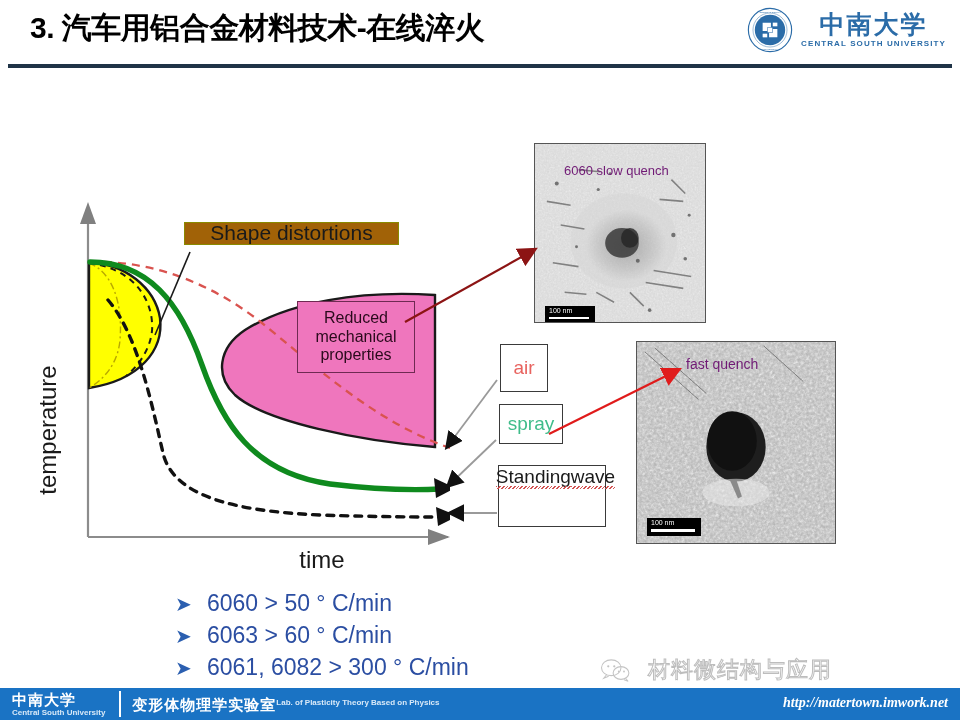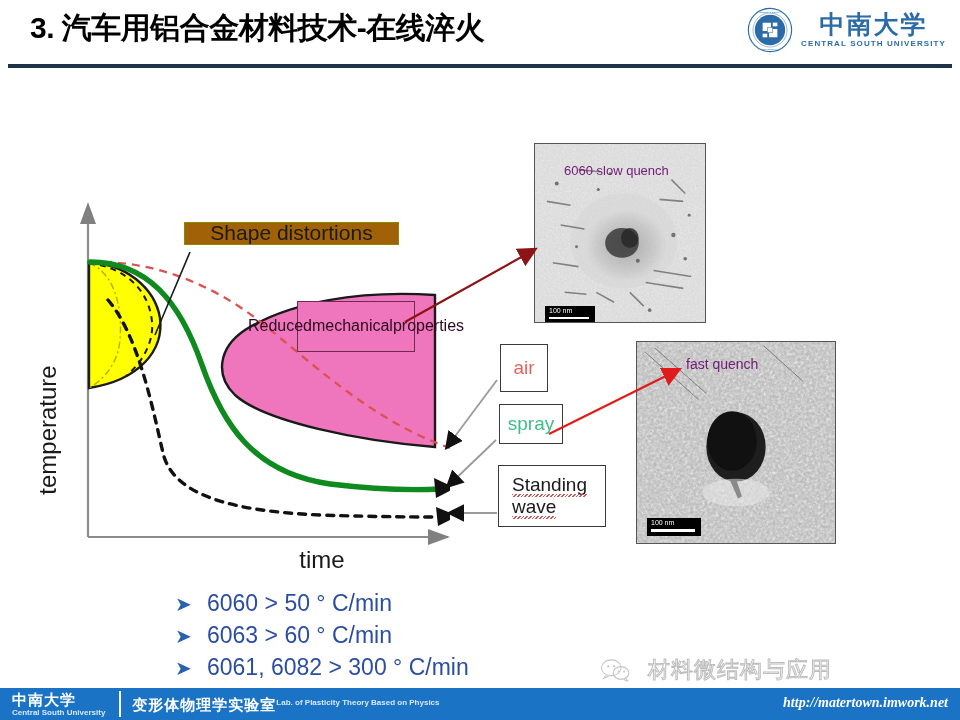--- a/index.html
+++ b/index.html
@@ -117,26 +117,26 @@
     background: #a16207;
     border: 1px solid #8a8a00;
     font-size: 21px;
     color: #1a1a1a;
     margin-left: 9px;
   }
   #box-reduced {
     left: 297px;
     top: 301px;
     width: 118px;
-    height: 51px;
+    height: 72px;
     background: #ef76bd;
     border: 1px solid #6f2a52;
     font-size: 16px;
     color: #2a0a1c;
-    flex-direction: row;
+    flex-direction: column;
   }
   #box-air {
     left: 500px;
     top: 344px;
     width: 48px;
     height: 48px;
     font-size: 19px;
     color: #e8635f;
   }
   #box-spray {
@@ -147,23 +147,23 @@
     font-size: 19px;
     color: #3fbc8a;
   }
   #box-standing {
     left: 498px;
     top: 465px;
     width: 108px;
     height: 62px;
     font-size: 19px;
     color: #1a1a1a;
-    flex-direction: column;
+    flex-direction: row;
     align-items: flex-start;
-    padding-left: 13px;
+    padding-left: 7px;
   }
   .squiggle {
     position: relative;
     display: inline-block;
   }
   .squiggle::after {
     content: "";
     position: absolute;
     left: 0; right: 0;
     bottom: -1px;

